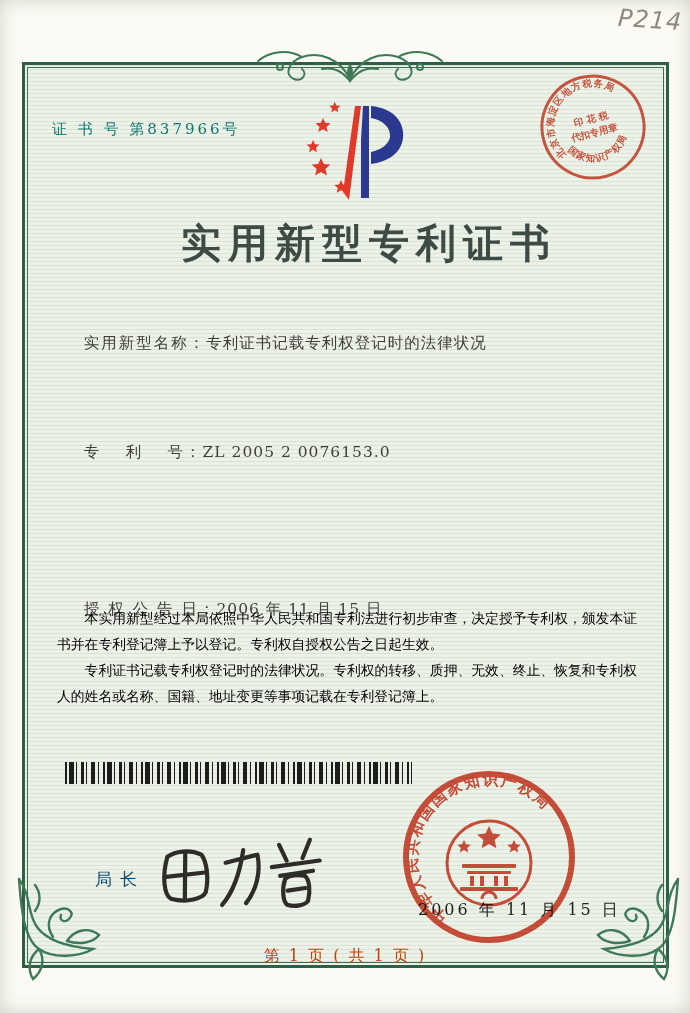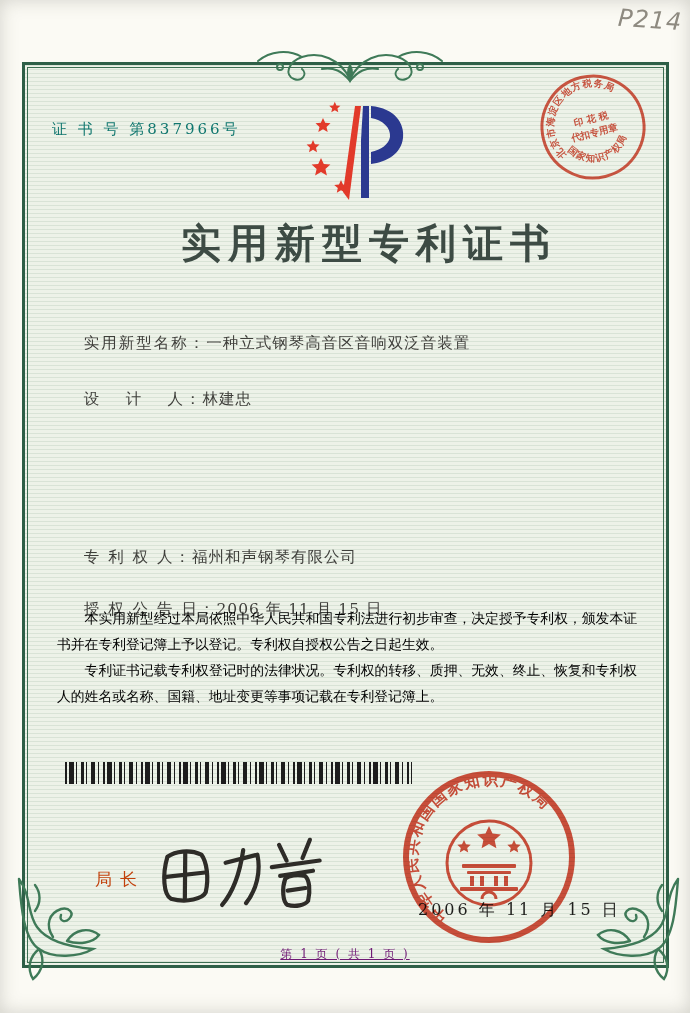--- a/index.html
+++ b/index.html
@@ -61,34 +61,34 @@
       #1d1d1d 0 2px, transparent 2px 4px,
       #1d1d1d 4px 9px, transparent 9px 11px,
       #1d1d1d 11px 12px, transparent 12px 16px,
       #1d1d1d 16px 19px, transparent 19px 21px,
       #1d1d1d 21px 22px, transparent 22px 26px,
       #1d1d1d 26px 30px, transparent 30px 33px,
       #1d1d1d 33px 34px, transparent 34px 38px);
   }
   .director {
     position:absolute; left:95px; top:868px;
-    font-size:17px; letter-spacing:8px; color:#c2410c;
+    font-size:17px; letter-spacing:8px; color:#0c4a6e;
   }
   .signature { position:absolute; left:148px; top:820px; width:200px; height:105px; transform:rotate(-2deg); }
   .grant-date {
     position:absolute; left:418px; top:900px;
     font-size:16px; letter-spacing:3px; color:#1e1e1c;
   }
   .seal { position:absolute; left:400px; top:768px; width:178px; height:178px;
     mix-blend-mode:multiply; opacity:.92; }
   .tax-stamp { position:absolute; left:538px; top:72px; width:110px; height:110px;
     transform:rotate(-14deg); mix-blend-mode:multiply; opacity:.88; }
   .footer {
     position:absolute; left:0; top:946px; width:100%;
-    text-align:center; font-size:12px; letter-spacing:2px; color:#701a75;text-decoration:underline;
+    text-align:center; font-size:16px; letter-spacing:2px; color:#c2410c;
   }
   .seal-arc-text { font-size:15.5px; font-weight:bold; letter-spacing:2px; fill:#d5432e; }
   .tax-arc-text  { font-size:9.5px;  font-weight:bold; letter-spacing:1px; fill:#d5432e; }
   .tax-center    { font-size:9.5px;  font-weight:bold; fill:#d5432e; }
 </style>
 </head>
 <body>
 
 <div class="photo">
 
@@ -144,27 +144,24 @@
       <g fill="#2b3990">
         <polygon points="80,6 86,6 86,98 78,98 78,40"></polygon>
         <path d="M88 6 C112 8 122 24 120 38 C118 54 104 62 88 64 L88 52 C98 50 106 44 107 37 C108 28 100 20 88 18 Z"></path>
       </g>
     </svg>
   </div>
 
   <div class="title">实用新型专利证书</div>
 
   <div class="field" style="top:315px;">
-    <span class="lbl">实用新型名称：</span><span>一种立式钢琴高音区音响双泛音装置</span>
-  </div>
-  <div class="field" style="top:371px;">
-    <span class="lbl">设　 计 　人：</span><span>林建忠</span>
-  </div>
-  <div class="field" style="top:529px;">
-    <span class="lbl">专 利 权 人：</span><span>福州和声钢琴有限公司</span>
+    <span class="lbl">实用新型名称：</span><span>专利证书记载专利权登记时的法律状况</span>
+  </div>
+  <div class="field" style="top:424px;">
+    <span class="lbl">专　 利 　号：</span><span>ZL 2005 2 0076153.0</span>
   </div>
   <div class="field" style="top:581px;text-align:center;">
     <span class="lbl">授 权 公 告 日：</span><span>2006 年 11 月 15 日</span>
   </div>
 
   <div class="body-text">
     <p>本实用新型经过本局依照中华人民共和国专利法进行初步审查，决定授予专利权，颁发本证书并在专利登记簿上予以登记。专利权自授权公告之日起生效。</p>
     <p>专利证书记载专利权登记时的法律状况。专利权的转移、质押、无效、终止、恢复和专利权人的姓名或名称、国籍、地址变更等事项记载在专利登记簿上。</p>
   </div>
 

